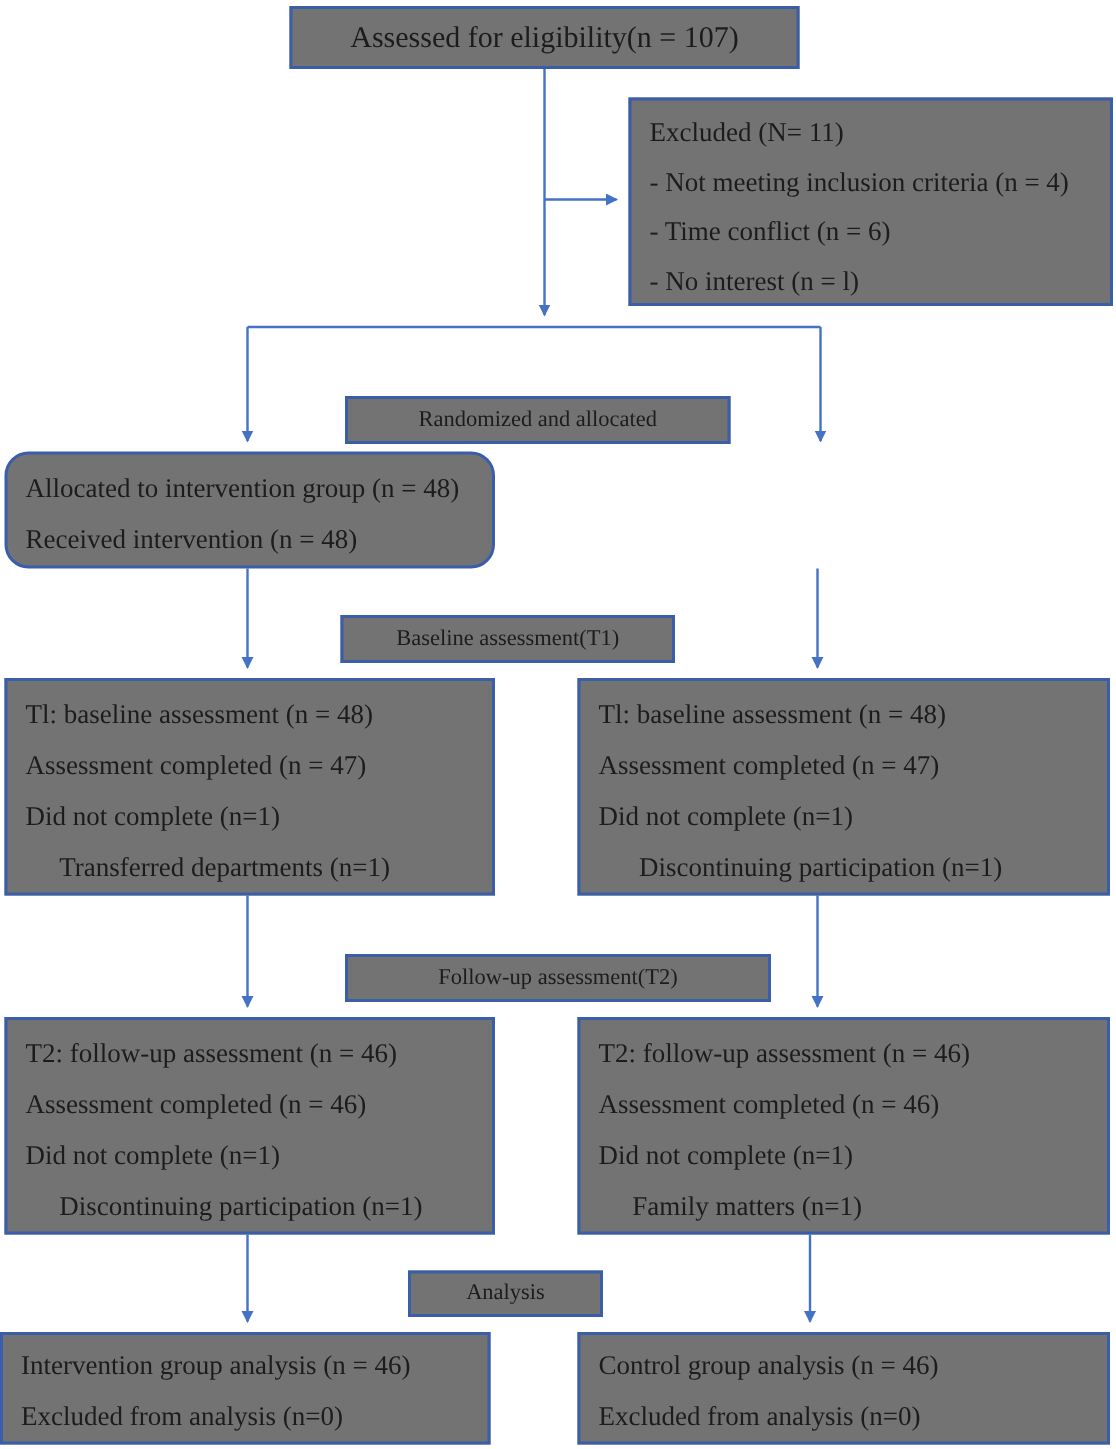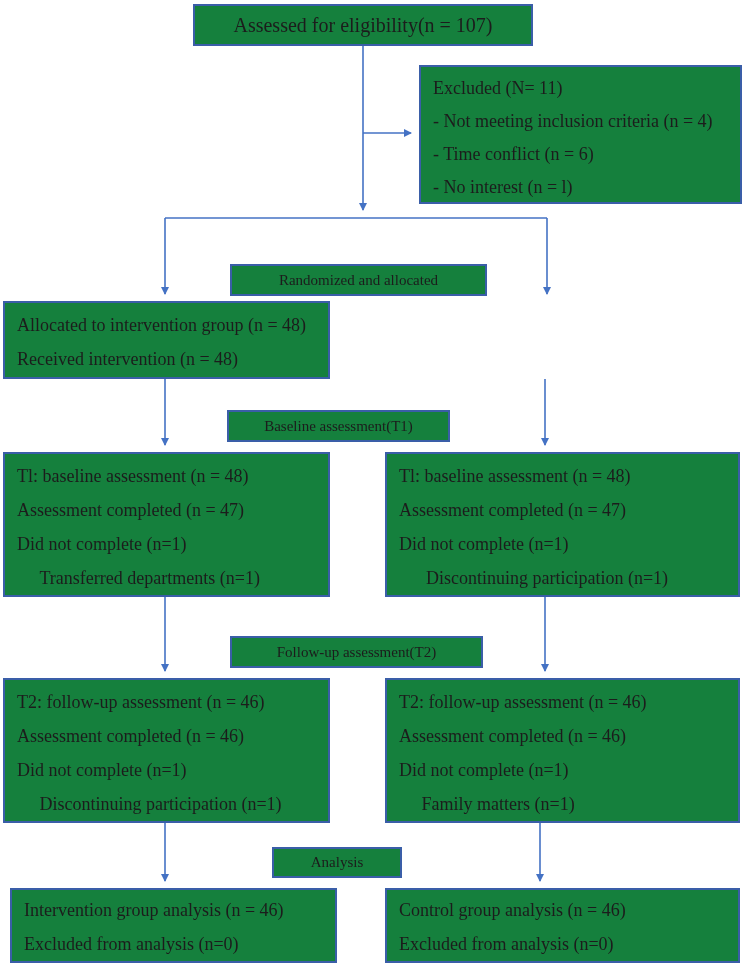--- a/index.html
+++ b/index.html
@@ -16,21 +16,21 @@
     font-family:"Liberation Serif", serif;
     color:var(--text);
     overflow:hidden;
   }
   #connectors{position:absolute;left:0;top:0;width:744px;height:966px;pointer-events:none;}
   .cline{stroke:var(--arrow);stroke-width:1.6;fill:none;}
   .box{
     position:absolute;
     box-sizing:border-box;
     border:2px solid var(--border);
-    background:#15803d;
+    background:#737373;
   }
   .center-box{
     display:flex;align-items:center;justify-content:center;
     text-align:center;
   }
   .title-box{font-size:20px;}
   .label-box{font-size:15px;}
   .content-box{padding:5px 12px 0 12px;}
   .box-line{
     font-size:18px;
@@ -78,21 +78,21 @@
   <div class="box-line">Excluded (N= 11)</div>
       <div class="box-line">- Not meeting inclusion criteria (n = 4)</div>
       <div class="box-line">- Time conflict (n = 6)</div>
       <div class="box-line">- No interest (n = l)</div>
     </div>
 
   <div class="box center-box label-box" style="left:230px;top:264px;width:257px;height:32px;">
     <span>Randomized and allocated</span>
   </div>
 
-  <div class="box content-box" style="left:3px;top:301px;width:327px;height:78px;">
+  <div class="box content-box" style="left:3px;top:301px;width:327px;height:78px;border-radius:16px;">
       <div class="box-line">Allocated to intervention group (n = 48)</div>
       <div class="box-line">Received intervention (n = 48)</div>
     </div>
 
   <div class="box center-box label-box" style="left:227px;top:410px;width:223px;height:32px;">
     <span>Baseline assessment(T1)</span>
   </div>
 
   <div class="box content-box" style="left:3px;top:452px;width:327px;height:145px;">
       <div class="box-line">Tl: baseline assessment (n = 48)</div>
@@ -100,42 +100,42 @@
       <div class="box-line">Did not complete (n=1)</div>
       <div class="box-line">     Transferred departments (n=1)</div>
     </div>
   <div class="box content-box" style="left:385px;top:452px;width:355px;height:145px;">
       <div class="box-line">Tl: baseline assessment (n = 48)</div>
       <div class="box-line">Assessment completed (n = 47)</div>
       <div class="box-line">Did not complete (n=1)</div>
       <div class="box-line">      Discontinuing participation (n=1)</div>
     </div>
 
-  <div class="box center-box label-box" style="left:230px;top:636px;width:253px;height:32px;">
+  <div class="box center-box label-box" style="left:230px;top:636px;width:284px;height:32px;">
     <span>Follow-up assessment(T2)</span>
   </div>
 
   <div class="box content-box" style="left:3px;top:678px;width:327px;height:145px;">
       <div class="box-line">T2: follow-up assessment (n = 46)</div>
       <div class="box-line">Assessment completed (n = 46)</div>
       <div class="box-line">Did not complete (n=1)</div>
       <div class="box-line">     Discontinuing participation (n=1)</div>
     </div>
   <div class="box content-box" style="left:385px;top:678px;width:355px;height:145px;">
       <div class="box-line">T2: follow-up assessment (n = 46)</div>
       <div class="box-line">Assessment completed (n = 46)</div>
       <div class="box-line">Did not complete (n=1)</div>
       <div class="box-line">     Family matters (n=1)</div>
     </div>
 
   <div class="box center-box label-box" style="left:272px;top:847px;width:130px;height:31px;">
     <span>Analysis</span>
   </div>
 
-  <div class="box content-box pad-tight" style="left:10px;top:888px;width:327px;height:75px;">
+  <div class="box content-box pad-tight" style="left:0;top:888px;width:327px;height:75px;">
       <div class="box-line">Intervention group analysis (n = 46)</div>
       <div class="box-line">Excluded from analysis (n=0)</div>
     </div>
   <div class="box content-box pad-tight" style="left:385px;top:888px;width:355px;height:75px;">
       <div class="box-line">Control group analysis (n = 46)</div>
       <div class="box-line">Excluded from analysis (n=0)</div>
     </div>
 
 </div>
 

